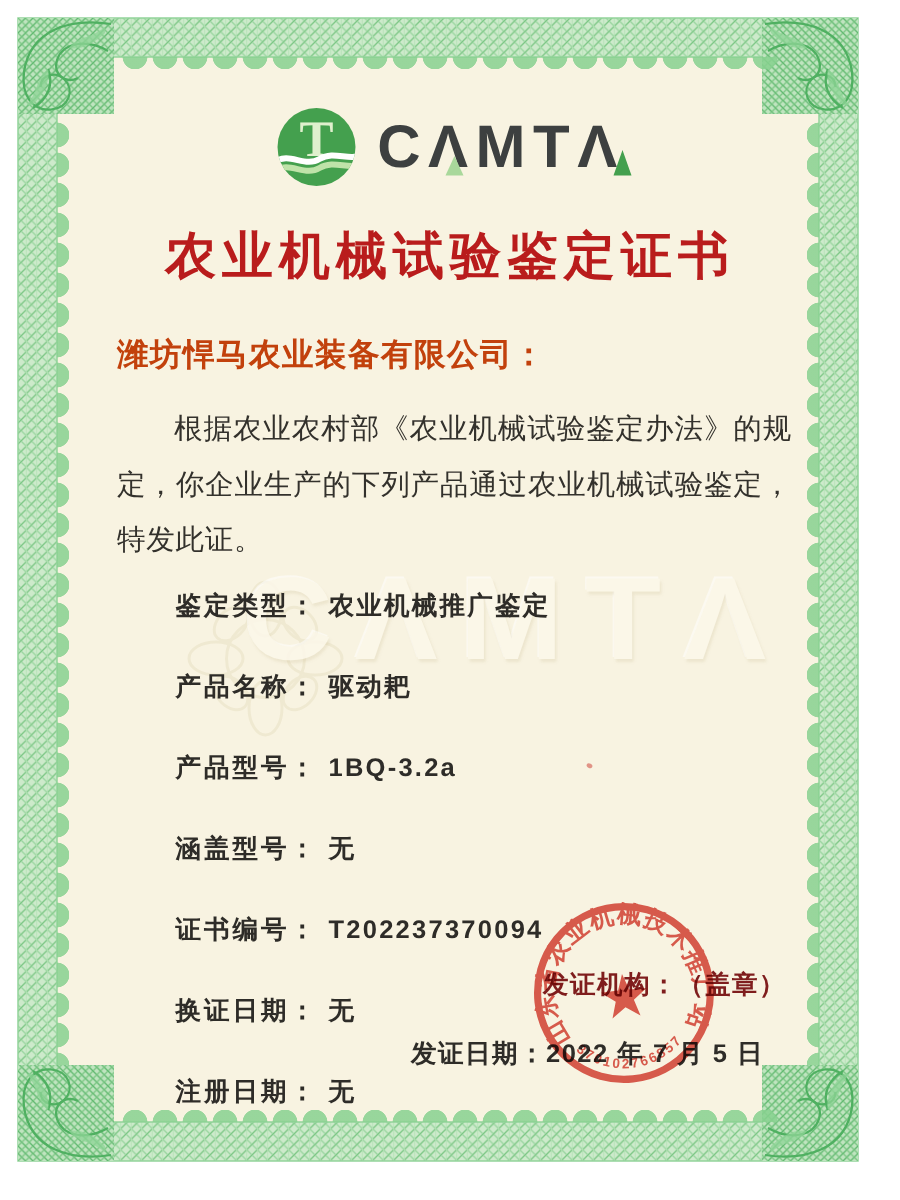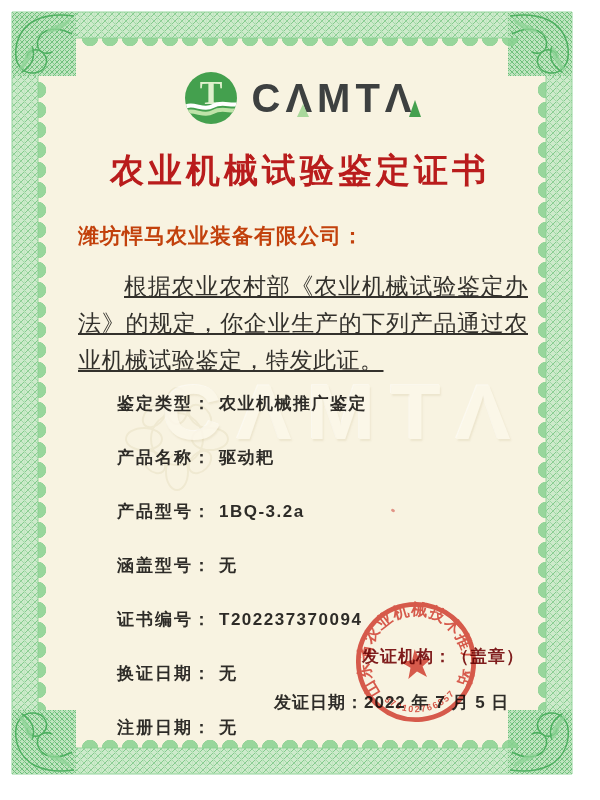--- a/index.html
+++ b/index.html
@@ -47,23 +47,23 @@
   .tri-1{left:46px;bottom:9px;border-bottom:13px solid #a9d89b;}
   .tri-2{left:158px;bottom:9px;border-bottom:17px solid #44a04e;}
 
   .title{position:absolute;left:0;top:148px;width:600px;text-align:center;
          font-family:"Liberation Serif","DejaVu Serif",serif;font-weight:bold;
          font-size:34px;letter-spacing:4px;color:#b91c1c;}
 
   .addressee{position:absolute;left:78px;top:222px;font-size:21px;font-weight:bold;
              color:#c2410c;letter-spacing:1px;}
 
-  .body-par{position:absolute;left:78px;top:268px;width:450px;font-size:23px;
+  .body-par{position:absolute;left:78px;top:268px;width:450px;font-size:19px;
             line-height:37px;color:#33312c;text-indent:2em;letter-spacing:.5px;
-            text-align:justify;text-decoration:underline;}
+            text-align:justify;}
 
   .fields{position:absolute;left:117px;top:356px;}
   .field-row{height:18px;margin-bottom:9.5px;font-size:17px;font-weight:bold;
              color:#2e2c28;white-space:nowrap;margin-top:36px;}
   .field-label{letter-spacing:2px;}
   .field-value{margin-left:7px;letter-spacing:1.5px;}
 
   .issuer-line{position:absolute;left:362px;top:645px;font-size:17px;font-weight:bold;
                color:#7f1d1d;letter-spacing:1px;white-space:nowrap;}
   .date-line{position:absolute;left:274px;top:691px;font-size:17px;font-weight:bold;

